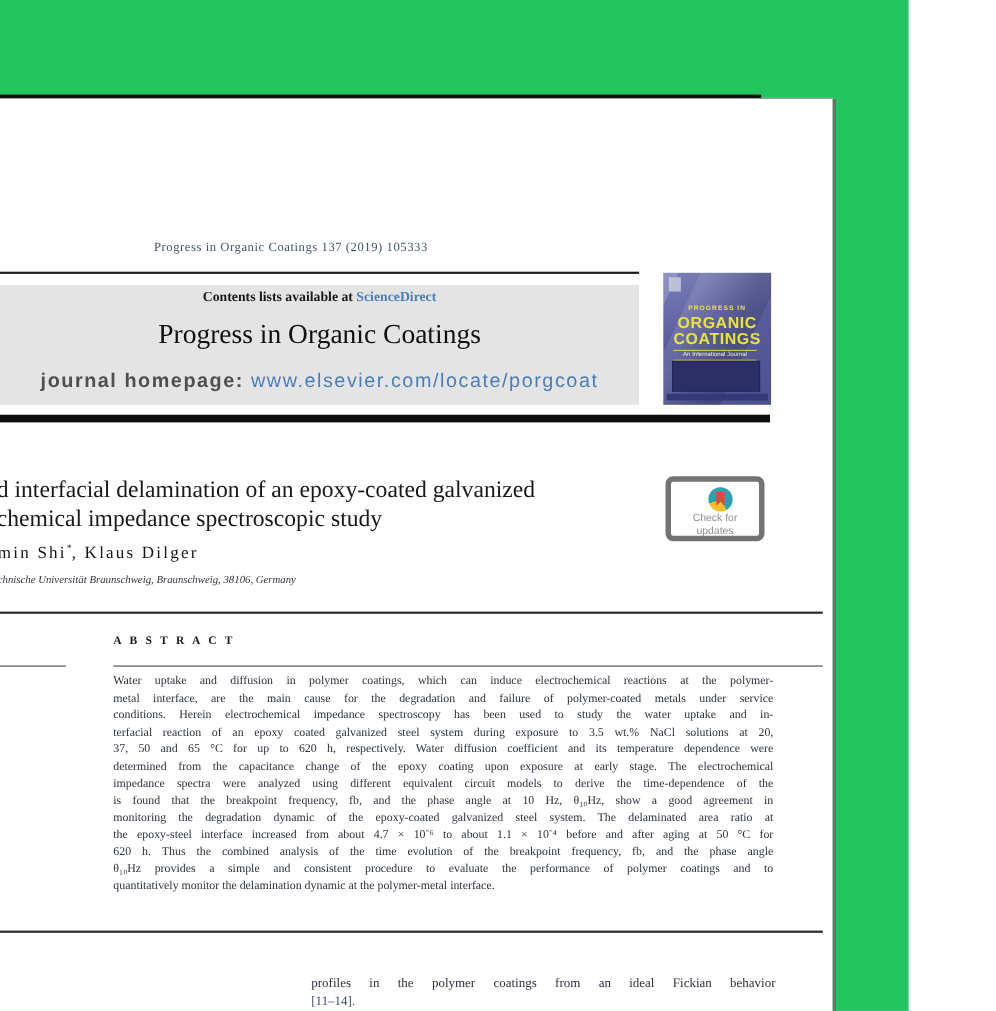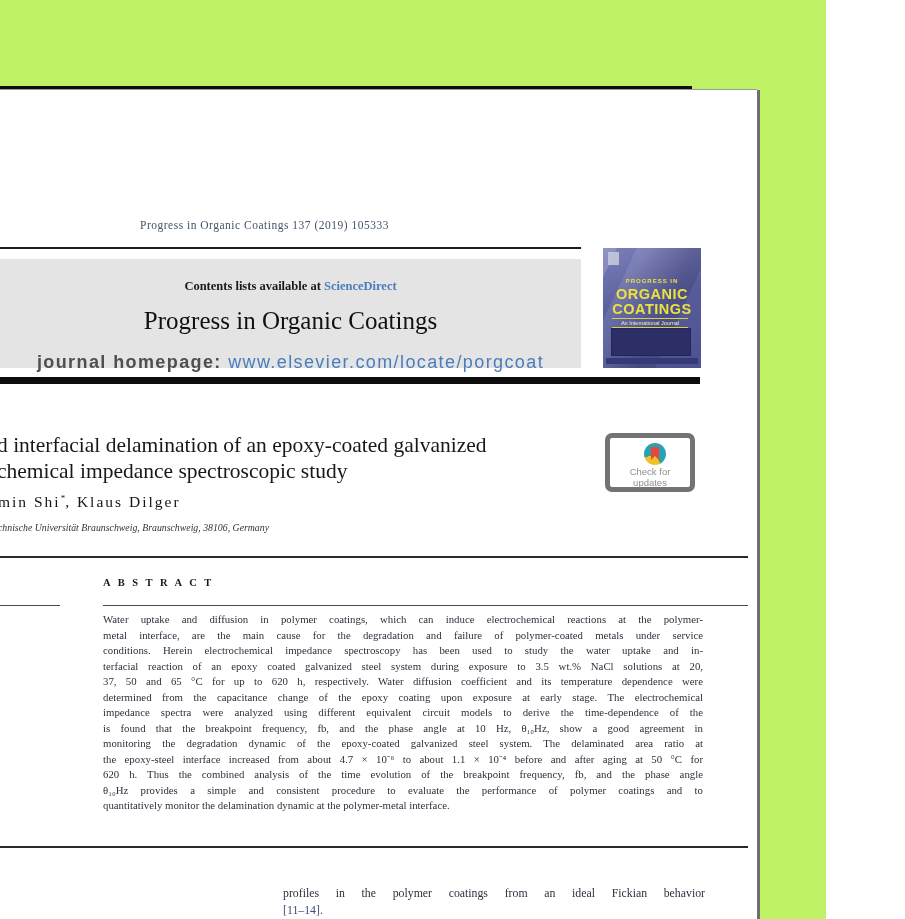--- a/index.html
+++ b/index.html
@@ -1,29 +1,29 @@
 <!DOCTYPE html>
 <html><head>
 <meta charset="utf-8">
 <style>
   html,body{margin:0;padding:0;}
-  .canvas{position:relative;width:826px;height:919px;background:#bef264;overflow:hidden;
+  .canvas{position:relative;width:826px;height:919px;background:#22c55e;overflow:hidden;
           font-family:"Liberation Serif",serif;color:#2b323c;}
   .abs{position:absolute;}
 
   
   .page{left:0;top:89px;width:757px;height:830px;background:#ffffff;border-top:1px solid #9b9b9b;box-sizing:border-box;}
   .page-shadow{left:757px;top:90px;width:3px;height:829px;background:#6f6f6f;}
   .topline{left:0;top:86px;width:692px;height:3px;background:#0e0e0e;}
 
   
   .journal-ref{left:140px;top:219px;font-size:11.5px;letter-spacing:.5px;color:#43536b;}
   .rule-a{left:0;top:247px;width:581px;height:2px;background:#1c1c1c;}
   .banner{left:0;top:259px;width:581px;height:109px;background:#e4e4e4;text-align:center;}
-  .contents{padding-top:20px;font-size:12.5px;font-weight:600;color:#18181a;}
+  .contents{padding-top:4px;font-size:12.5px;font-weight:600;color:#18181a;}
   .sd-link{color:#4a7dbb;}
   .b-title{margin-top:13px;font-size:25px;color:#101014;}
   .homepage{margin-top:17px;font-family:"Liberation Sans",sans-serif;font-size:18px;
             font-weight:bold;color:#4f4f4f;letter-spacing:1.4px;}
   .hp-url{color:#4a7dbb;font-weight:normal;}
 
   
   .cover{left:603px;top:248px;width:98px;height:120px;overflow:hidden;text-align:center;
          font-family:"Liberation Sans",sans-serif;
          background:

